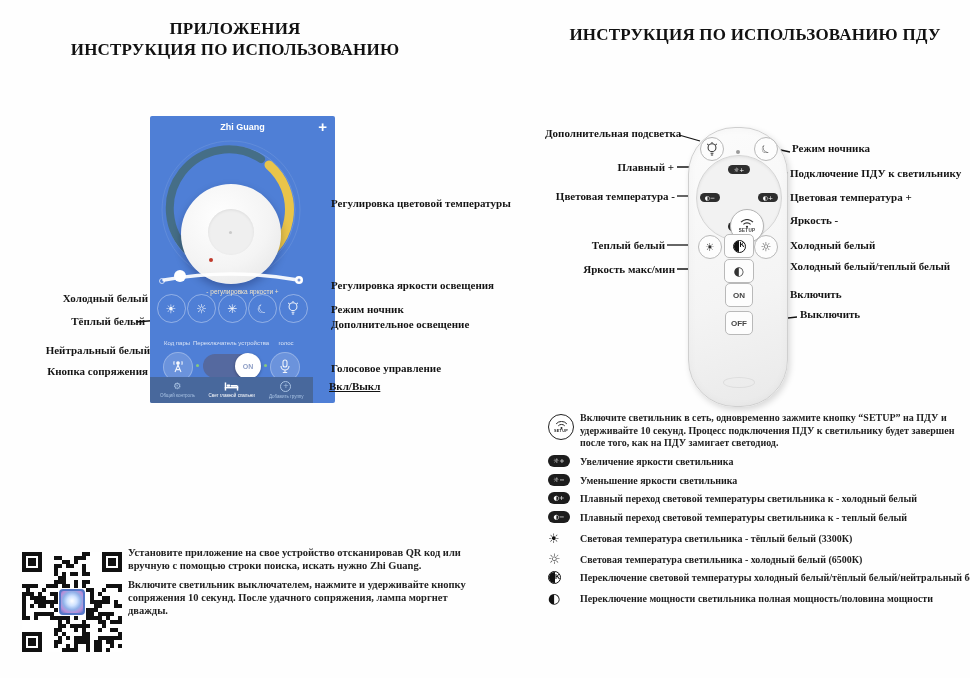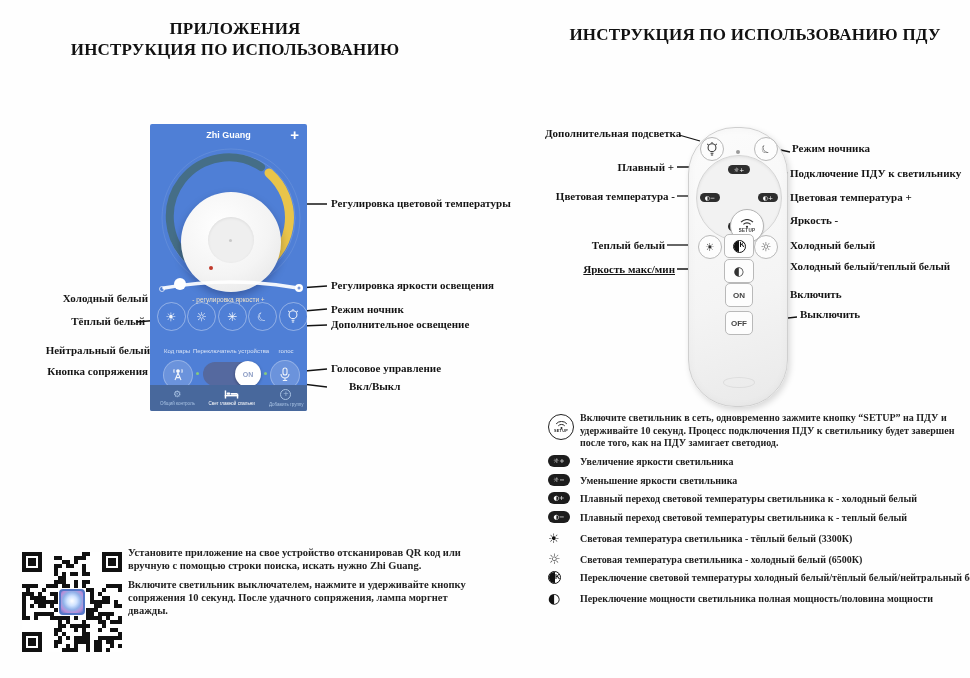--- a/index.html
+++ b/index.html
@@ -5,21 +5,21 @@
   html,body{margin:0;padding:0;background:#fff;}
   #canvas{position:relative;width:970px;height:678px;background:#fefefe;overflow:hidden;
           font-family:"Liberation Serif","DejaVu Serif",serif;color:#1a1a1a;}
   .abs{position:absolute;}
   .doc-title{font-weight:bold;font-size:17px;text-align:center;letter-spacing:.2px;color:#111;line-height:21px;}
   .callout{font-weight:bold;font-size:11px;white-space:nowrap;color:#141414;}
   .callout.r{text-align:left;}
   .callout.l{text-align:right;}
   .para{font-weight:bold;font-size:10.5px;line-height:13px;color:#222;}
   
-  .phone{position:absolute;left:150px;top:124px;width:157px;height:287px;background:#4f7fd6;border-radius:2px;overflow:hidden;}
+  .phone{position:absolute;left:150px;top:116px;width:185px;height:287px;background:#4f7fd6;border-radius:2px;overflow:hidden;}
   .phone-header{position:absolute;left:0;top:0;width:100%;height:24px;}
   .phone-title{position:absolute;left:0;top:6px;width:100%;text-align:center;font-family:"Liberation Sans",sans-serif;font-size:9px;font-weight:bold;color:#fff;}
   .phone-plus{position:absolute;right:8px;top:2px;font-family:"Liberation Sans",sans-serif;font-size:15px;color:#fff;font-weight:bold;}
   .dial-white{position:absolute;left:31px;top:68px;width:100px;height:100px;border-radius:50%;
      background:radial-gradient(circle at 40% 35%, #ffffff 0%, #f4f4f4 55%, #e2e2e2 100%);box-shadow:0 4px 9px rgba(0,0,40,.28);}
   .dial-inner{position:absolute;left:27px;top:25px;width:46px;height:46px;border-radius:50%;background:#efefef;box-shadow:inset 0 1px 3px rgba(0,0,0,.08);}
   .dial-dot{position:absolute;left:48px;top:47px;width:3px;height:3px;border-radius:50%;background:#c9c9c9;}
   .dial-red{position:absolute;left:28px;top:74px;width:4px;height:4px;border-radius:50%;background:#c0392b;}
   .app-icon-row{position:absolute;left:0;top:178px;width:163px;height:28px;}
   .app-icon{position:absolute;width:27px;height:27px;border-radius:50%;border:1px solid rgba(255,255,255,.38);
@@ -216,21 +216,21 @@
   <div class="abs callout l" style="left:20px;top:292px;width:128px;">Холодный белый</div>
   <div class="abs callout l" style="left:20px;top:315px;width:125px;">Тёплый белый</div>
   <div class="abs callout l" style="left:20px;top:344px;width:130px;">Нейтральный белый</div>
   <div class="abs callout l" style="left:20px;top:365px;width:128px;">Кнопка сопряжения</div>
 
   <div class="abs callout r" style="left:331px;top:197px;">Регулировка цветовой температуры</div>
   <div class="abs callout r" style="left:331px;top:279px;">Регулировка яркости освещения</div>
   <div class="abs callout r" style="left:331px;top:303px;">Режим ночник</div>
   <div class="abs callout r" style="left:331px;top:318px;">Дополнительное освещение</div>
   <div class="abs callout r" style="left:331px;top:362px;">Голосовое управление</div>
-  <div class="abs callout r" style="left:349px;top:380px;">Вкл/Выкл</div>
+  <div class="abs callout r" style="left:329px;top:380px;text-decoration:underline;">Вкл/Выкл</div>
 
   <div class="qr">
     <div class="finder" style="left:0;top:0;"></div>
     <div class="finder" style="right:0;top:0;"></div>
     <div class="finder" style="left:0;bottom:0;"></div>
     <div class="qr-logo"></div>
   <i style="left:60px;top:0px"></i>
       <i style="left:64px;top:0px"></i>
       <i style="left:32px;top:4px"></i>
       <i style="left:36px;top:4px"></i>
@@ -482,21 +482,21 @@
     <div class="r-square" style="left:36px;top:183px;width:26px;">
       <span class="onoff">OFF</span>
     </div>
     <div class="r-oval"></div>
   </div>
 
   <div class="abs callout l" style="left:545px;top:127px;width:132px;">Дополнительная подсветка</div>
   <div class="abs callout l" style="left:545px;top:161px;width:129px;">Плавный +</div>
   <div class="abs callout l" style="left:545px;top:190px;width:130px;font-family:Liberation Serif, serif;">Цветовая температура -</div>
   <div class="abs callout l" style="left:545px;top:239px;width:120px;">Теплый белый</div>
-  <div class="abs callout l" style="left:545px;top:263px;width:130px;text-decoration:underline;">Яркость макс/мин</div>
+  <div class="abs callout l" style="left:545px;top:263px;width:130px;">Яркость макс/мин</div>
 
   <div class="abs callout r" style="left:792px;top:142px;">Режим ночника</div>
   <div class="abs callout r" style="left:790px;top:167px;">Подключение ПДУ к светильнику</div>
   <div class="abs callout r" style="left:790px;top:191px;">Цветовая температура +</div>
   <div class="abs callout r" style="left:790px;top:214px;">Яркость -</div>
   <div class="abs callout r" style="left:790px;top:239px;">Холодный белый</div>
   <div class="abs callout r" style="left:790px;top:260px;">Холодный белый/теплый белый</div>
   <div class="abs callout r" style="left:790px;top:288px;">Включить</div>
   <div class="abs callout r" style="left:800px;top:308px;">Выключить</div>
 

